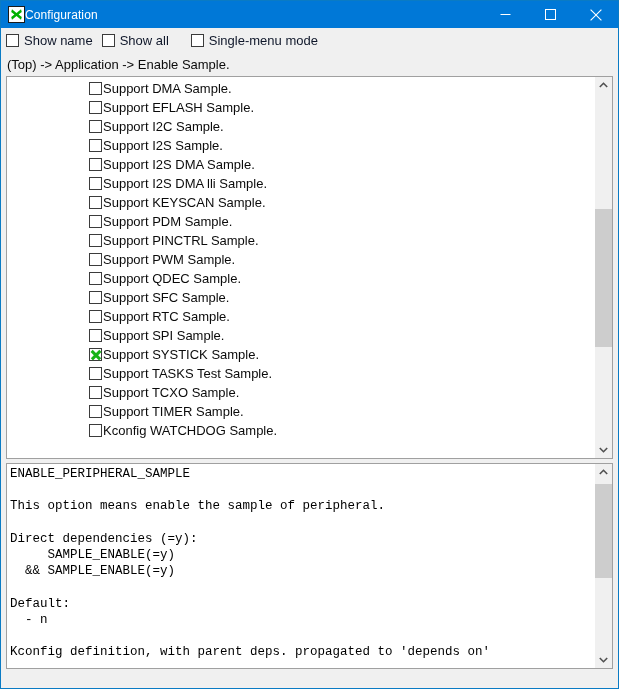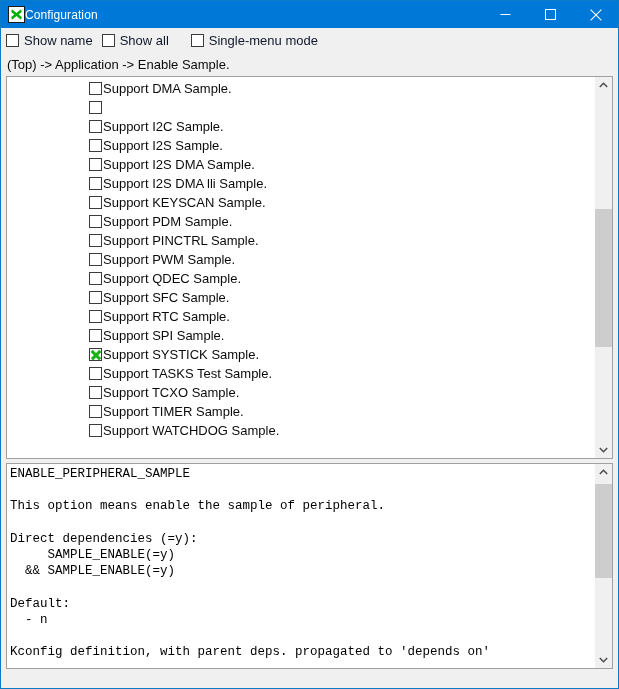--- a/index.html
+++ b/index.html
@@ -296,20 +296,21 @@
   <div class="breadcrumb">(Top) -&gt; Application -&gt; Enable Sample.</div>
 
   <div class="list-pane">
     <div class="list-body" id="list-body">
         <div class="row">
           <span class="cbx"></span>
           <span class="row-label">Support DMA Sample.</span>
         </div>
         <div class="row">
           <span class="cbx"></span>
+          <span class="row-label">Support EFLASH Sample.</span>
         </div>
         <div class="row">
           <span class="cbx"></span>
           <span class="row-label">Support I2C Sample.</span>
         </div>
         <div class="row">
           <span class="cbx"></span>
           <span class="row-label">Support I2S Sample.</span>
         </div>
         <div class="row">
@@ -363,21 +364,21 @@
         <div class="row">
           <span class="cbx"></span>
           <span class="row-label">Support TCXO Sample.</span>
         </div>
         <div class="row">
           <span class="cbx"></span>
           <span class="row-label">Support TIMER Sample.</span>
         </div>
         <div class="row">
           <span class="cbx"></span>
-          <span class="row-label">Support WATCHDOG Sample.</span>
+          <span class="row-label">Kconfig WATCHDOG Sample.</span>
         </div>
       </div>
     <div class="vscroll">
       <div class="sb-arrow">
         <svg width="9" height="7" viewBox="0 0 9 7">
             <path d="M0.8 5 L4.5 1.3 L8.2 5" fill="none" stroke="#505050" stroke-width="1.6"></path>
           </svg>
       </div>
       <div class="sb-track">
         <div class="sb-thumb" id="list-thumb" style="top: 33%; height: 40%; background: rgb(205, 205, 205);"></div>

